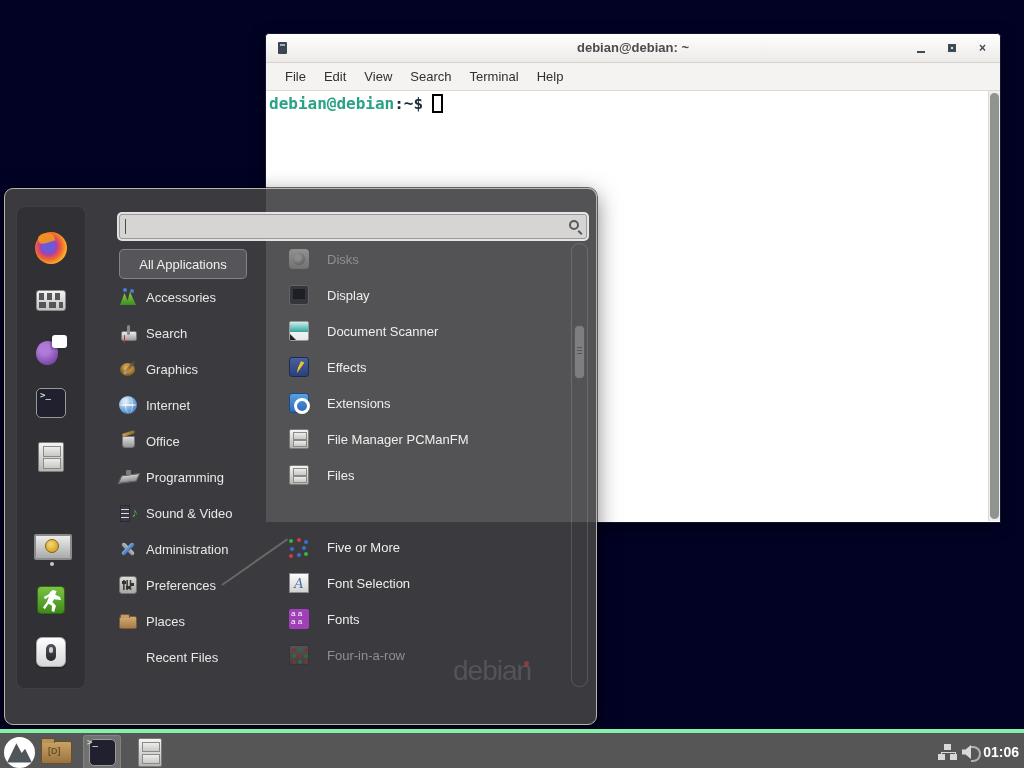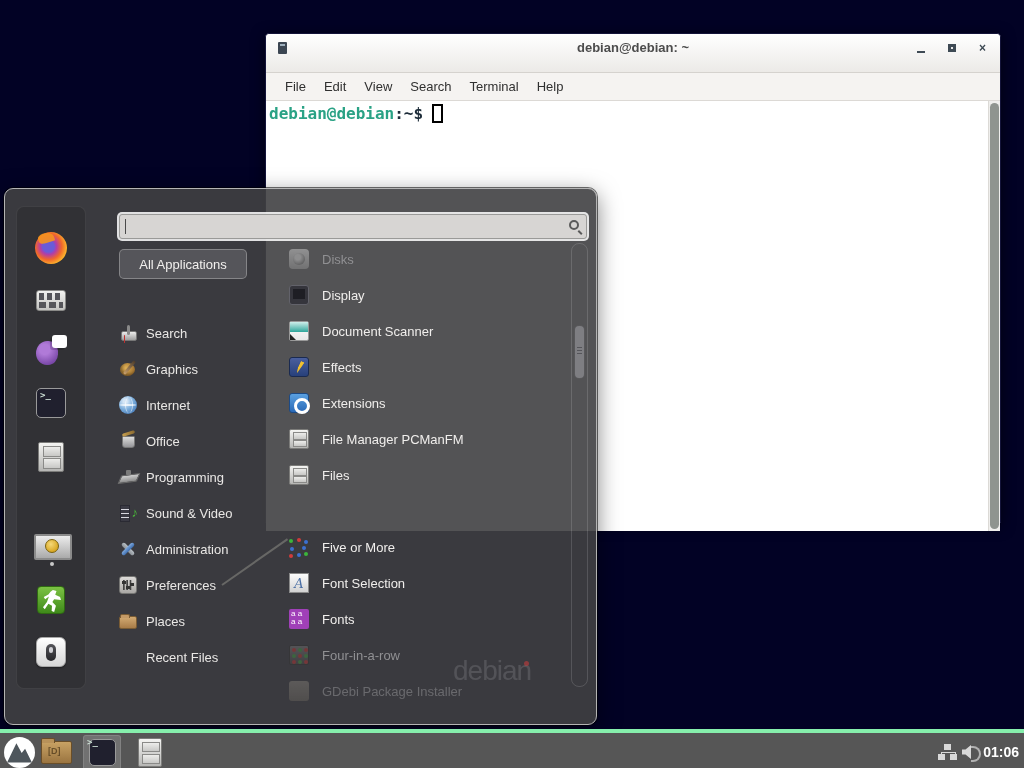--- a/index.html
+++ b/index.html
@@ -6,21 +6,21 @@
   html,body { width:1024px; height:768px; overflow:hidden; }
   body { font-family:"Liberation Sans","DejaVu Sans",sans-serif; position:relative; background:#020225; }
 
   
   .desktop { position:absolute; inset:0; background:#020225; }
 
   
   .t-win { position:absolute; left:265px; top:33px; width:736px; height:490px;
            background:#ffffff; border:1px solid #14143a; border-radius:4px 4px 0 0;
            box-shadow:0 3px 14px rgba(0,0,0,.55); z-index:2; }
-  .t-titlebar { height:39px; background:linear-gradient(#ffffff,#eceae7);
+  .t-titlebar { height:29px; background:linear-gradient(#ffffff,#eceae7);
                 border-bottom:1px solid #d5d2ce; border-radius:4px 4px 0 0; position:relative; }
   .t-title { position:absolute; left:0; right:0; top:6px; text-align:center;
              font-size:13px; font-weight:bold; color:#4c4c4c; }
   .t-winicon { position:absolute; left:12px; top:8px; width:9px; height:12px;
                background:#3c4652; border-radius:1px; }
   .t-winicon::after{ content:""; position:absolute; left:2px; top:2px; width:5px; height:2px; background:#9fb0bd; }
   .t-controls { position:absolute; right:14px; top:9px; display:flex; gap:23px; align-items:center; }
   .tc-min { width:8px; height:2px; background:#3e4a54; margin-top:8px; }
   .tc-max { width:8px; height:8px; background:#3e4a54; position:relative; }
   .tc-max::after { content:""; position:absolute; left:3px; top:3px; width:2px; height:2px; background:#e8e8e8; }
@@ -59,21 +59,21 @@
   .all-apps { position:absolute; left:114px; top:60px; width:128px; height:30px;
               background:rgba(255,255,255,.14); border:1px solid rgba(255,255,255,.28);
               border-radius:5px; display:flex; align-items:center; justify-content:center;
               font-size:13px; color:#f2f0ee; }
 
   .cat-row { position:absolute; left:114px; width:160px; height:36px;
              display:flex; align-items:center; gap:9px; }
   .cat-row .lbl { font-size:13px; color:#e9e7e5; white-space:nowrap; }
 
   .app-row { position:absolute; left:284px; width:285px; height:36px;
-             display:flex; align-items:center; gap:13px; }
+             display:flex; align-items:center; gap:18px; }
   .app-row .lbl { font-size:13px; color:#f0eeec; white-space:nowrap; }
   .app-row.disabled .lbl { color:#909093; }
   .app-row.disabled .icn { opacity:.5; }
   .app-row.dim2 { opacity:.55; }
 
   .m-scrolltrack { position:absolute; left:566px; top:54px; width:17px; height:444px;
                    border:1px solid rgba(255,255,255,.14); border-radius:8px; }
   .m-scrollthumb { position:absolute; left:2px; top:81px; width:11px; height:54px;
                    background:#7e7e82; border-radius:5px; border:1px solid rgba(0,0,0,.3); }
   .m-scrollthumb::after { content:""; position:absolute; left:2px; top:21px; width:5px; height:8px;
@@ -309,20 +309,24 @@
 
     <div class="m-search">
       <span class="caret"></span>
       <span class="mag"></span>
     </div>
 
     <div class="all-apps">
       <span>All Applications</span>
     </div>
 
+    <div class="cat-row" style="top:90px">
+      <span class="ci ic-acc"></span>
+      <span class="lbl">Accessories</span>
+      </div>
     <div class="cat-row" style="top:126px">
       <span class="ci ic-games"></span>
       <span class="lbl">Search</span>
       </div>
     <div class="cat-row" style="top:162px">
       <span class="ci ic-graph"></span>
       <span class="lbl">Graphics</span>
       </div>
     <div class="cat-row" style="top:198px">
       <span class="ci ic-inet"></span>
@@ -392,24 +396,20 @@
       <span class="icn ic-fontsel"></span>
       <span class="lbl">Font Selection</span>
       </div>
     <div class="app-row" style="top:412px">
       <span class="icn ic-fonts"></span>
       <span class="lbl">Fonts</span>
       </div>
     <div class="app-row disabled" style="top:448px">
       <span class="icn ic-four"></span>
       <span class="lbl">Four-in-a-row</span>
-      </div>
-    <div class="app-row disabled dim2" style="top:484px">
-      <span class="icn ic-gdebi"></span>
-      <span class="lbl">GDebi Package Installer</span>
       </div>
 
     <div class="m-scrolltrack">
       <div class="m-scrollthumb"></div>
     </div>
 
     <div class="watermark">
       <span>debian</span>
       <span class="rdot"></span>
     </div>

